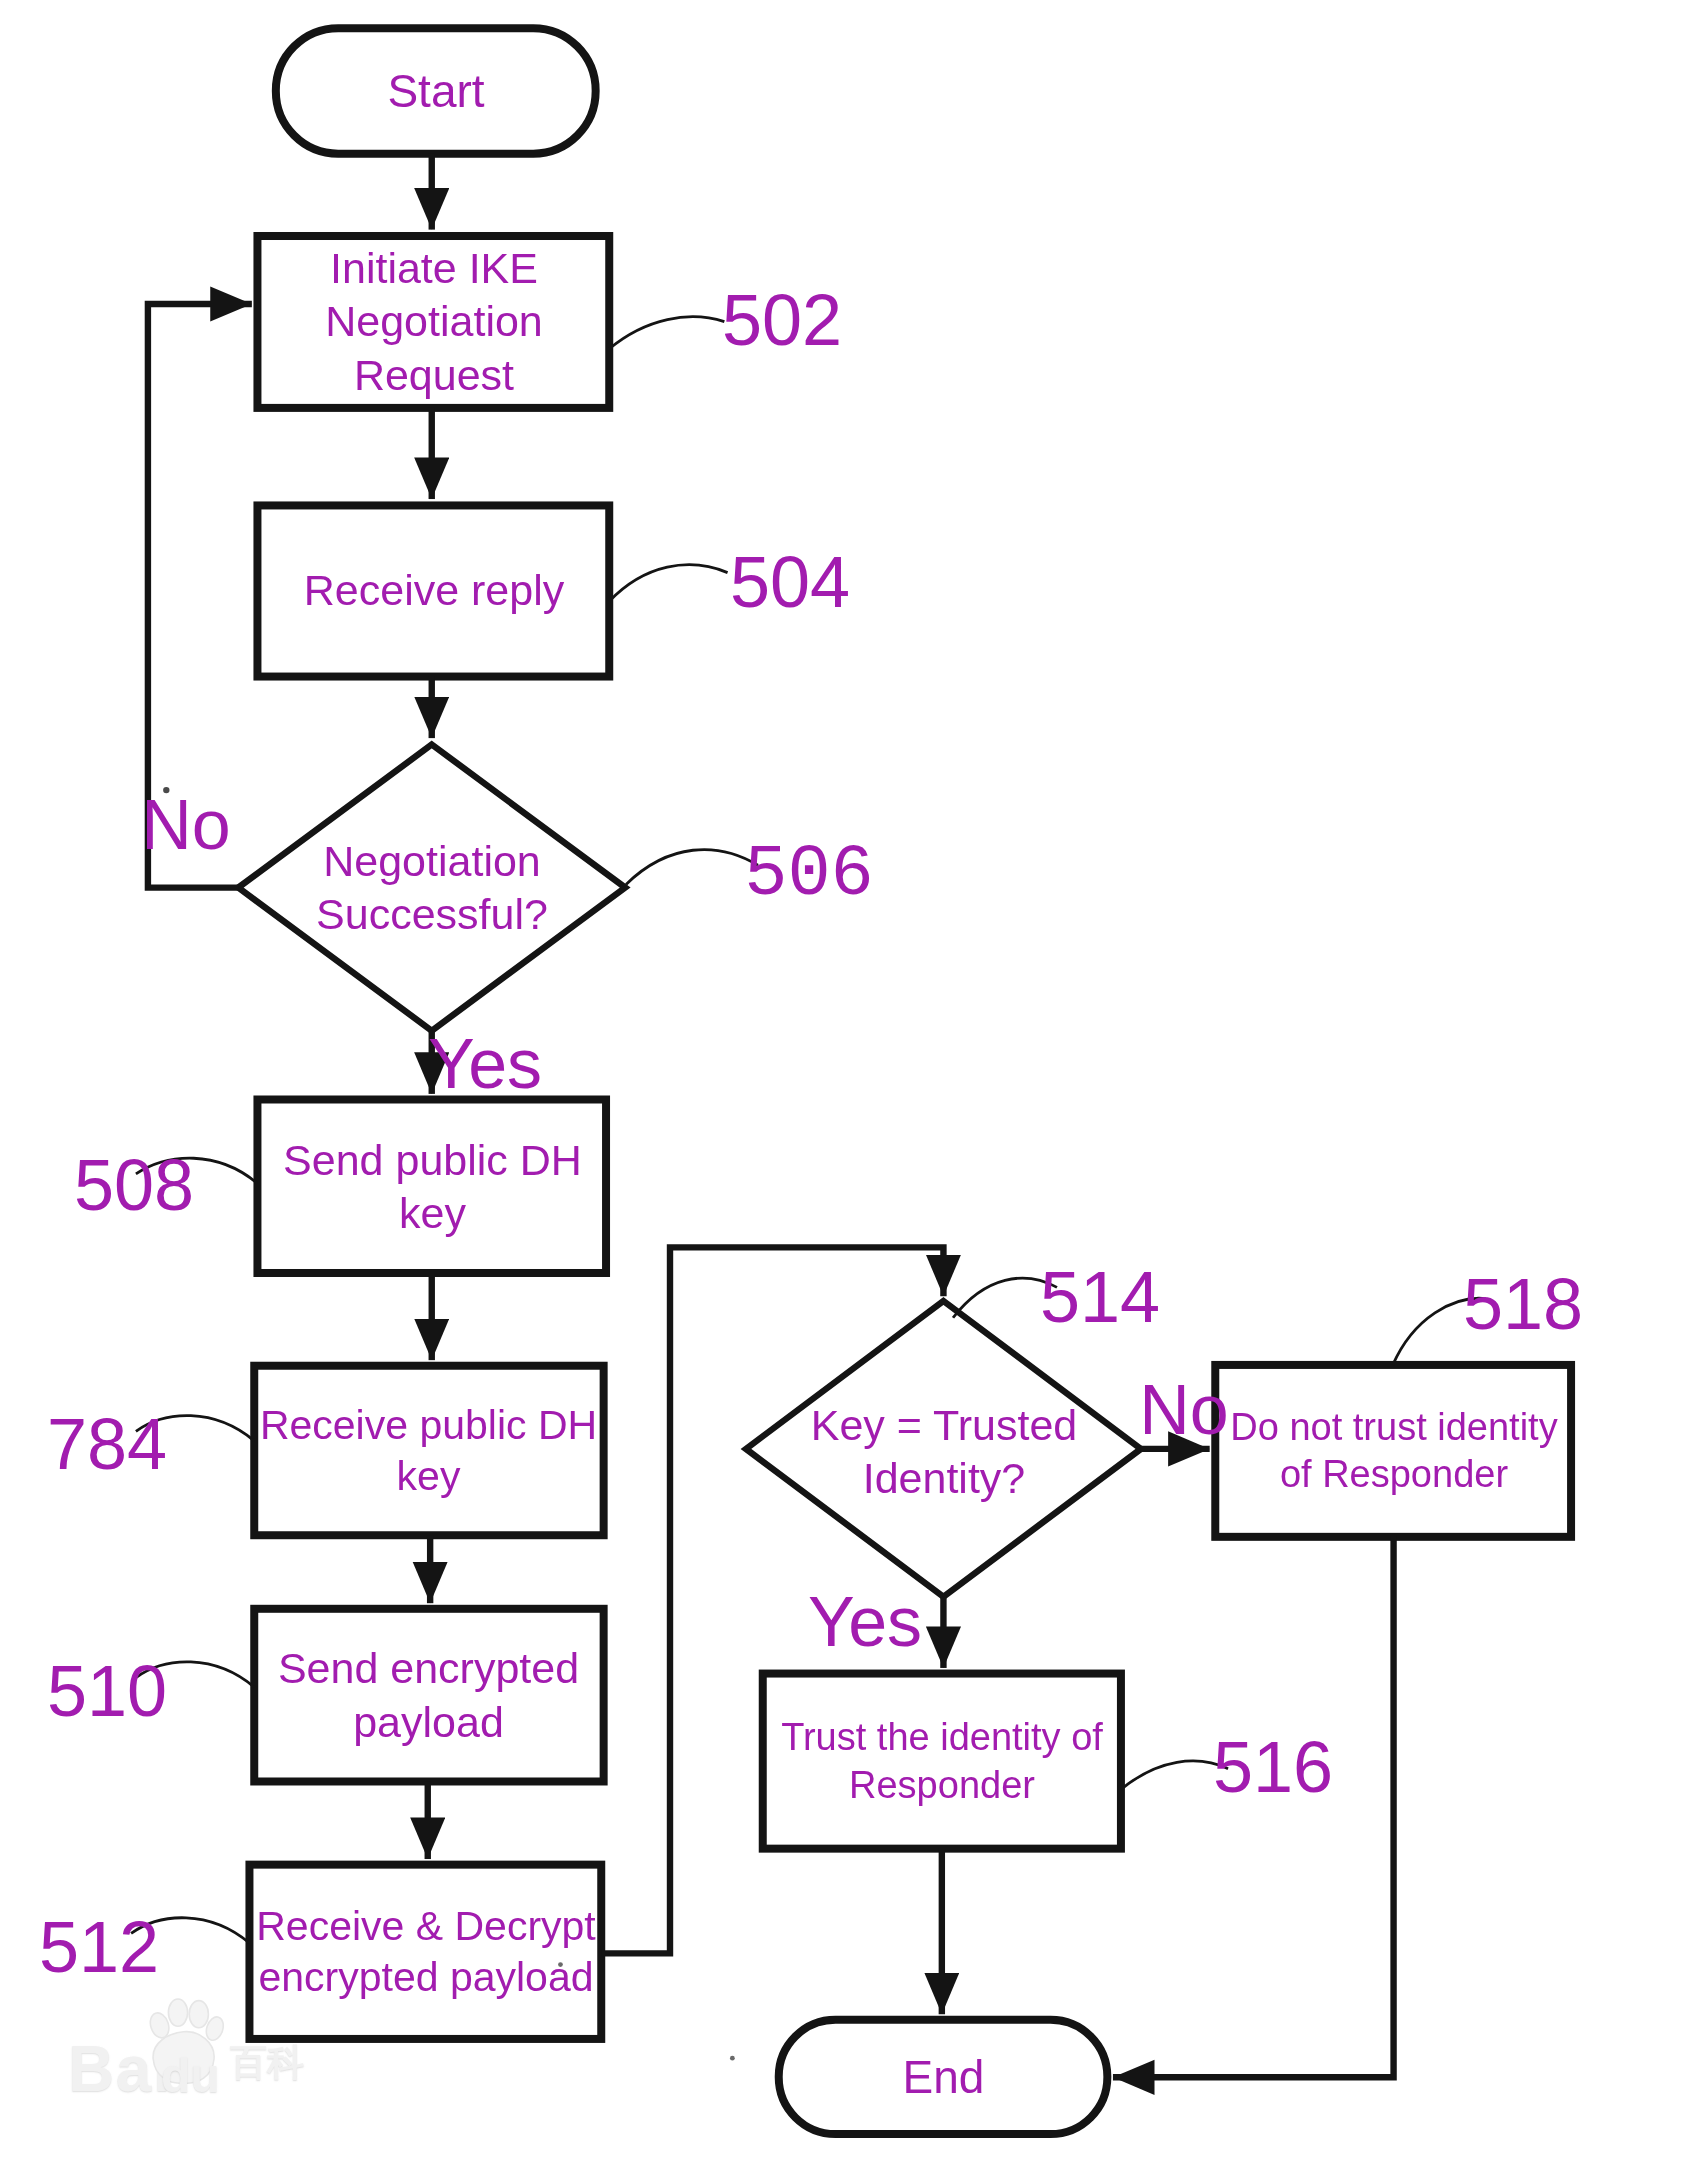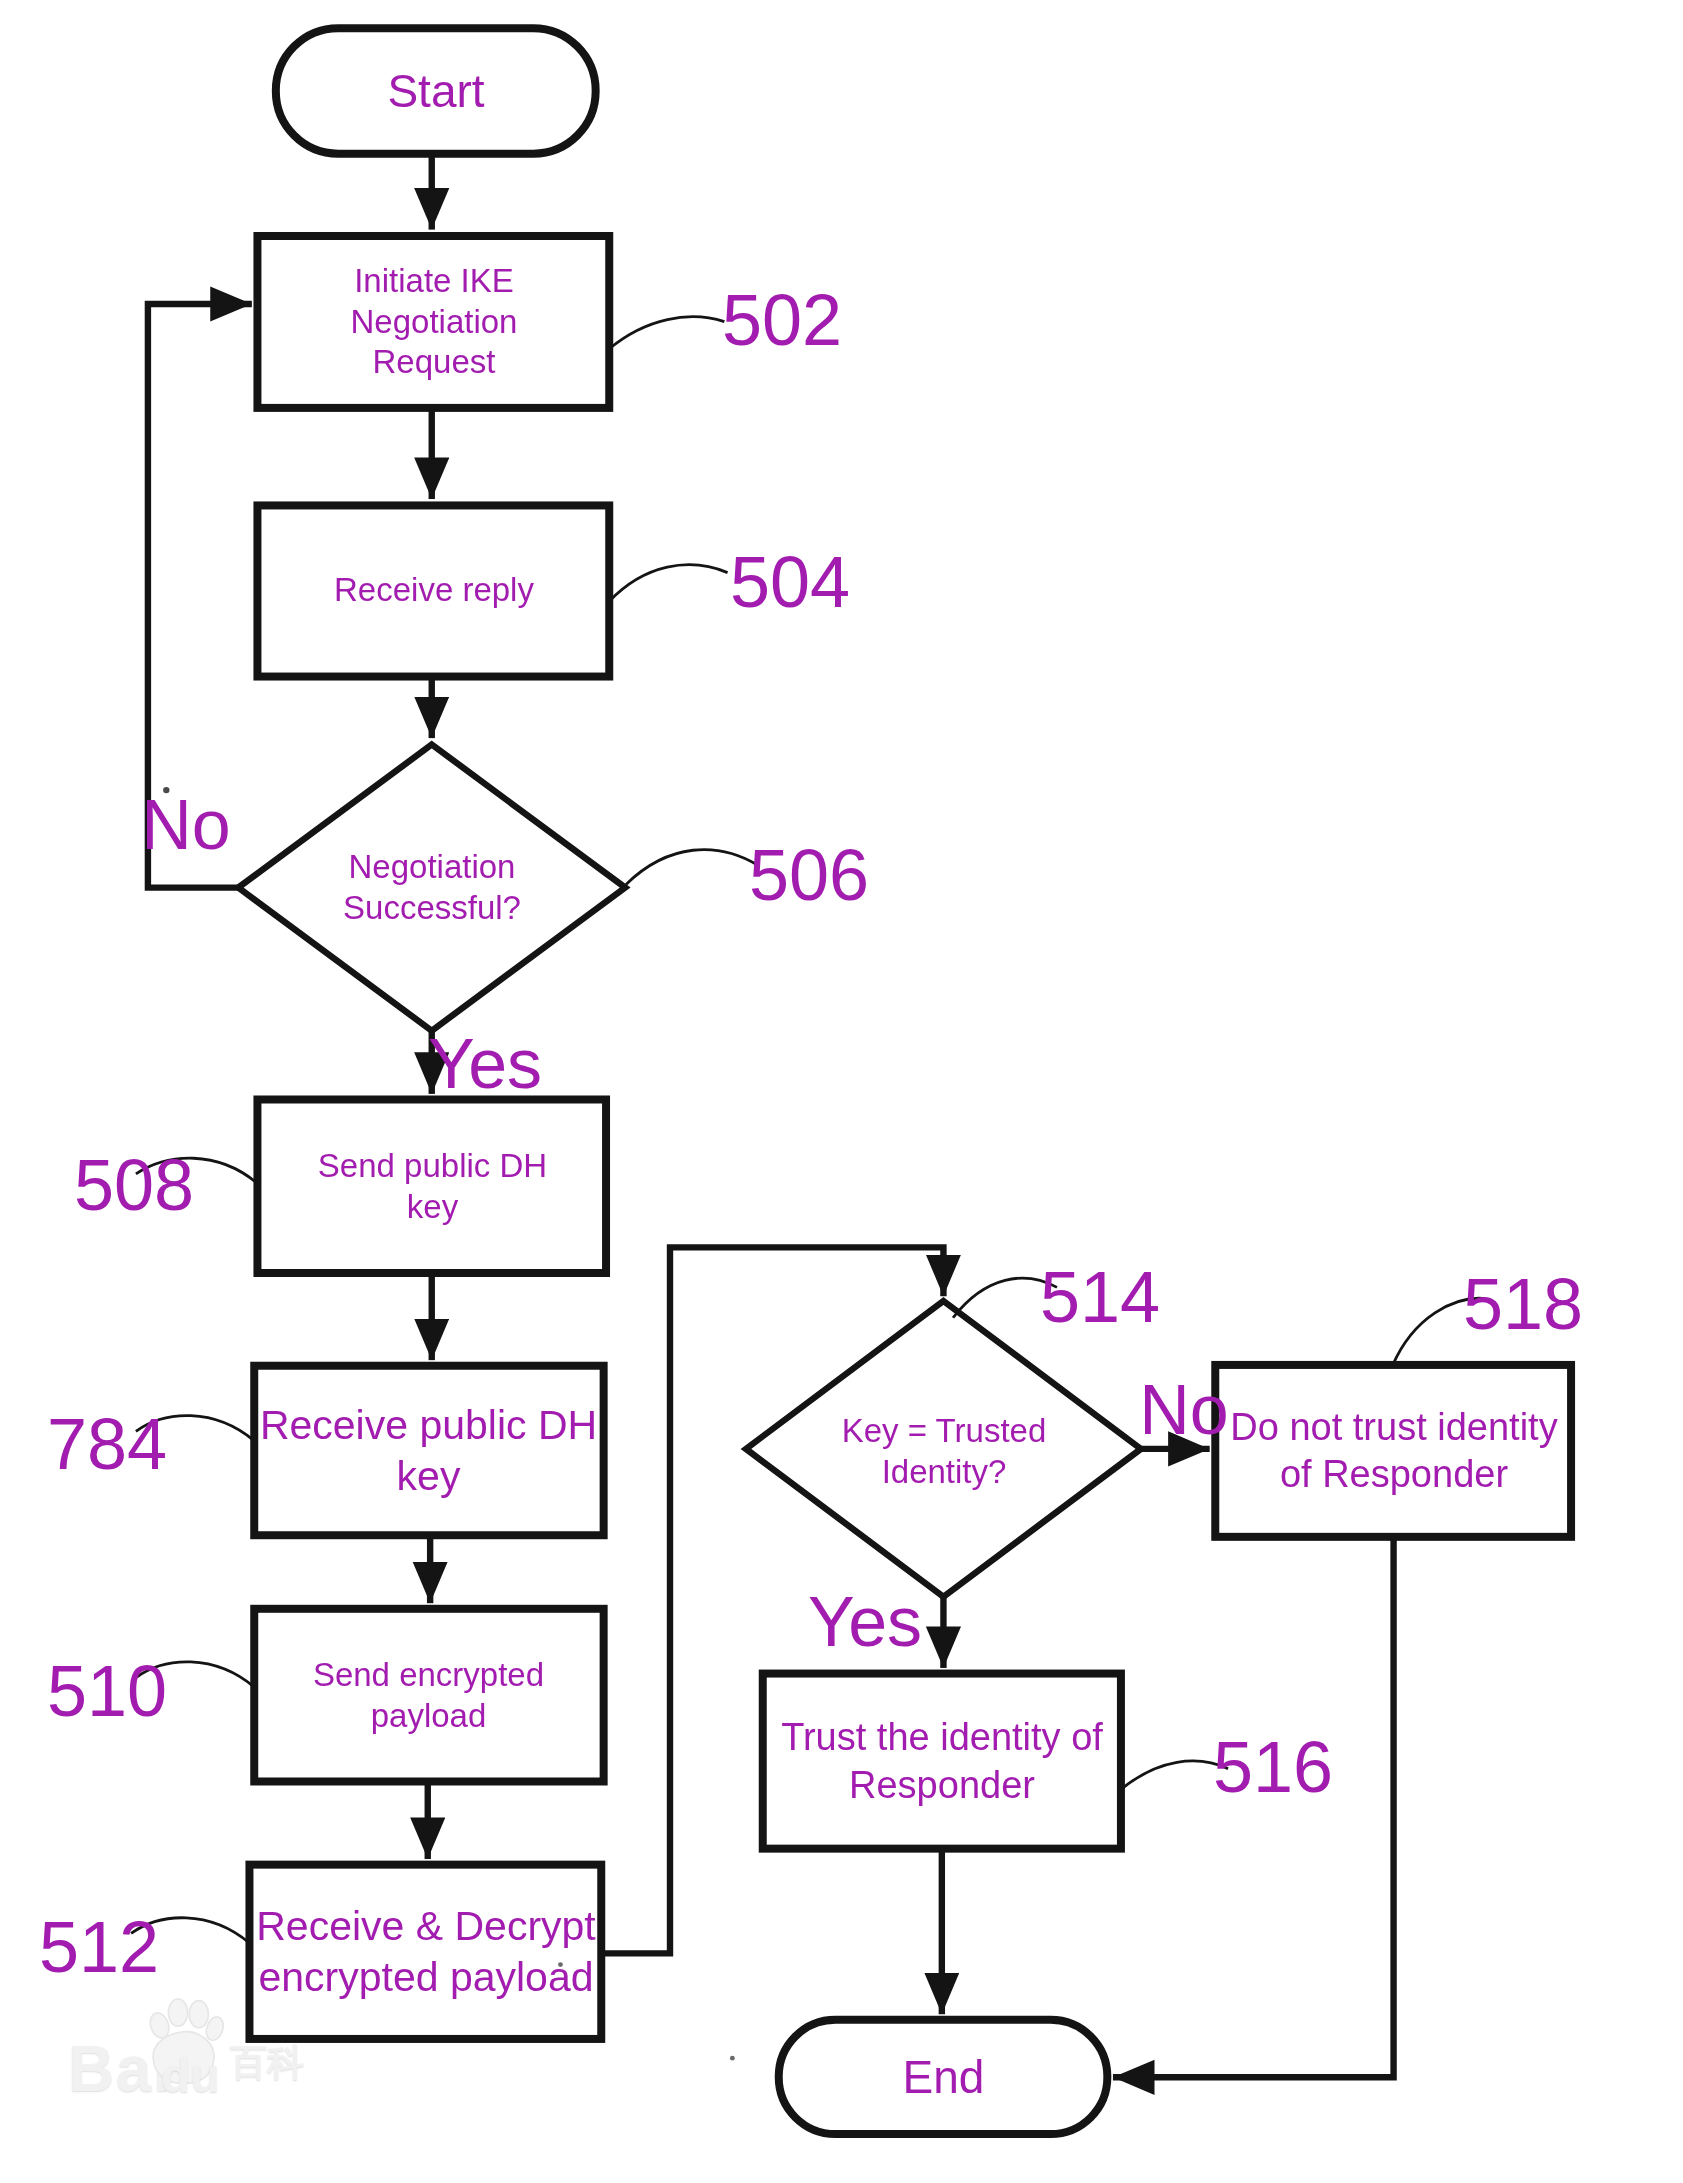--- a/index.html
+++ b/index.html
@@ -25,21 +25,21 @@
     position: absolute;
     z-index: 2;
     display: flex;
     align-items: center;
     justify-content: center;
     text-align: center;
     white-space: pre-line;
     color: #a21caf;
   }
   .node-text {
-    font-size: 33px;
+    font-size: 43px;
     line-height: 1.24;
     letter-spacing: 0px;
   }
   .node-text.small {
     font-size: 38px;
   }
   .node-text.mid {
     font-size: 41px;
   }
   .terminal-text {
@@ -201,21 +201,21 @@
 <div class="txt node-text small" style="left:1216px; top:1365px; width:356px; height:172px;">Do not trust identity
 of Responder</div>
 
 <div class="txt node-text small" style="left:763px; top:1674px; width:358px; height:175px;">Trust the identity of
 Responder</div>
 
 <div class="txt terminal-text" style="left:779px; top:2020px; width:329px; height:114px;">End</div>
 
 <div class="txt ref-label" style="left:782px;  top:320px;">502</div>
 <div class="txt ref-label" style="left:790px;  top:582px;">504</div>
-<div class="txt ref-label" style="left:809px; top:875px;">506</div>
+<div class="txt ref-label" style="left:809px; top:875px;font-family:Liberation Mono, monospace;">506</div>
 <div class="txt ref-label" style="left:102px;  top:1185px;margin-left:32px;">508</div>
 <div class="txt ref-label" style="left:107px;  top:1444px;">784</div>
 <div class="txt ref-label" style="left:107px;  top:1691px;">510</div>
 <div class="txt ref-label" style="left:99px;  top:1947px;">512</div>
 <div class="txt ref-label" style="left:1100px; top:1297px;">514</div>
 <div class="txt ref-label" style="left:1273px; top:1767px;">516</div>
 <div class="txt ref-label" style="left:1523px; top:1304px;">518</div>
 
 <div class="txt edge-label" style="left:186px;  top:825px;">No</div>
 <div class="txt edge-label" style="left:485px;  top:1064px;">Yes</div>

